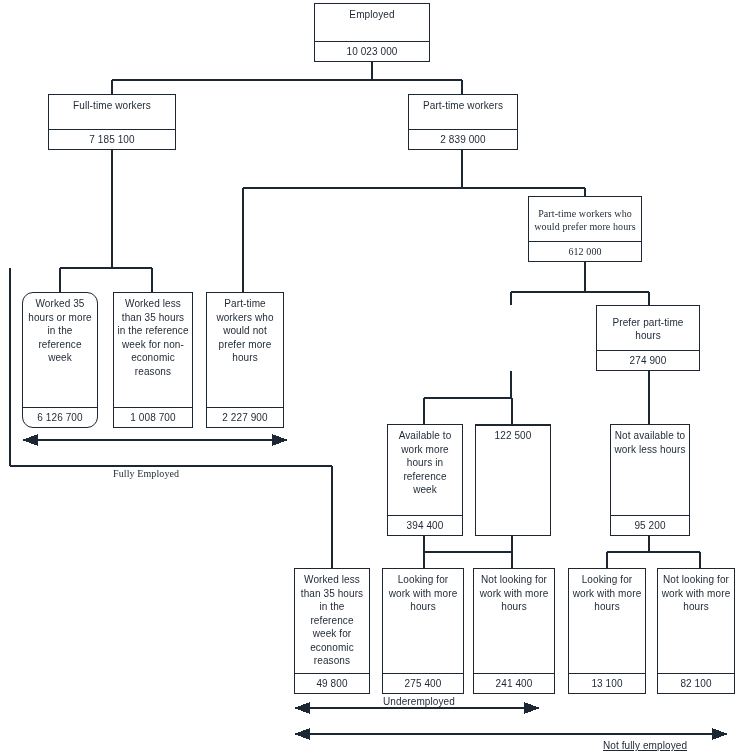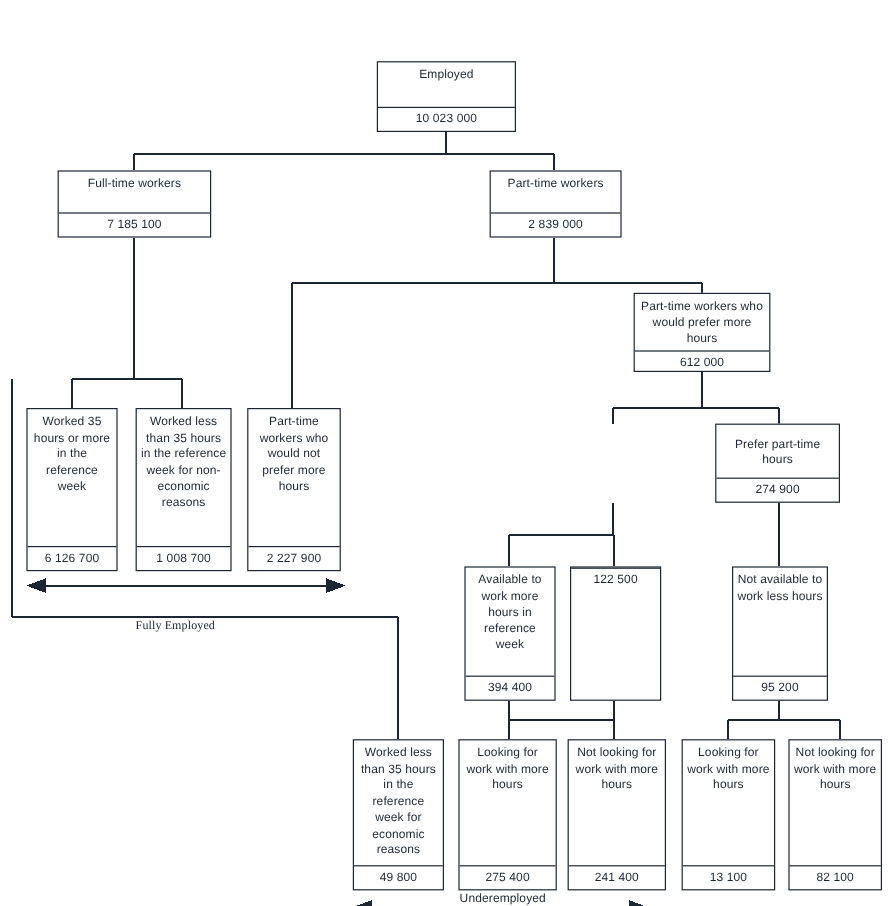--- a/index.html
+++ b/index.html
@@ -11,21 +11,20 @@
     width: 740px;
     height: 755px;
     font-family: "Liberation Sans", sans-serif;
     color: #1d2733;
     overflow: hidden;
   }
   #chart-root {
     position: relative;
     width: 740px;
     height: 539px;
-    margin-top: 48px;
   }
   svg#wires {
     position: absolute;
     left: 0;
     top: 0;
     width: 740px;
     height: 755px;
   }
   .node {
     position: absolute;
@@ -138,26 +137,26 @@
   <div class="node" style="left:48px; top:94px; width:128px; height:56px;">
     <div class="node-label">Full-time workers</div>
     <div class="node-value">7 185 100</div>
   </div>
 
   <div class="node" style="left:408px; top:94px; width:110px; height:56px;">
     <div class="node-label">Part-time workers</div>
     <div class="node-value">2 839 000</div>
   </div>
 
-  <div class="node tall" style="left:528px; top:196px; width:114px; height:66px;">
+  <div class="node tall" style="left:528px; top:196px; width:114px; height:66px;font-family:Liberation Serif, serif;">
     <div class="node-label">Part-time workers who would prefer more hours</div>
     <div class="node-value">612 000</div>
   </div>
 
-  <div class="node" style="left:22px; top:292px; width:76px; height:136px;">
+  <div class="node" style="left:22px; top:292px; width:76px; height:136px;border-radius:11px;">
     <div class="node-label">Worked 35 hours or more in the reference week</div>
     <div class="node-value">6 126 700</div>
   </div>
 
   <div class="node" style="left:113px; top:292px; width:80px; height:136px;">
     <div class="node-label">Worked less than 35 hours in the reference week for non-economic reasons</div>
     <div class="node-value">1 008 700</div>
   </div>
 
   <div class="node" style="left:206px; top:292px; width:78px; height:136px;">

